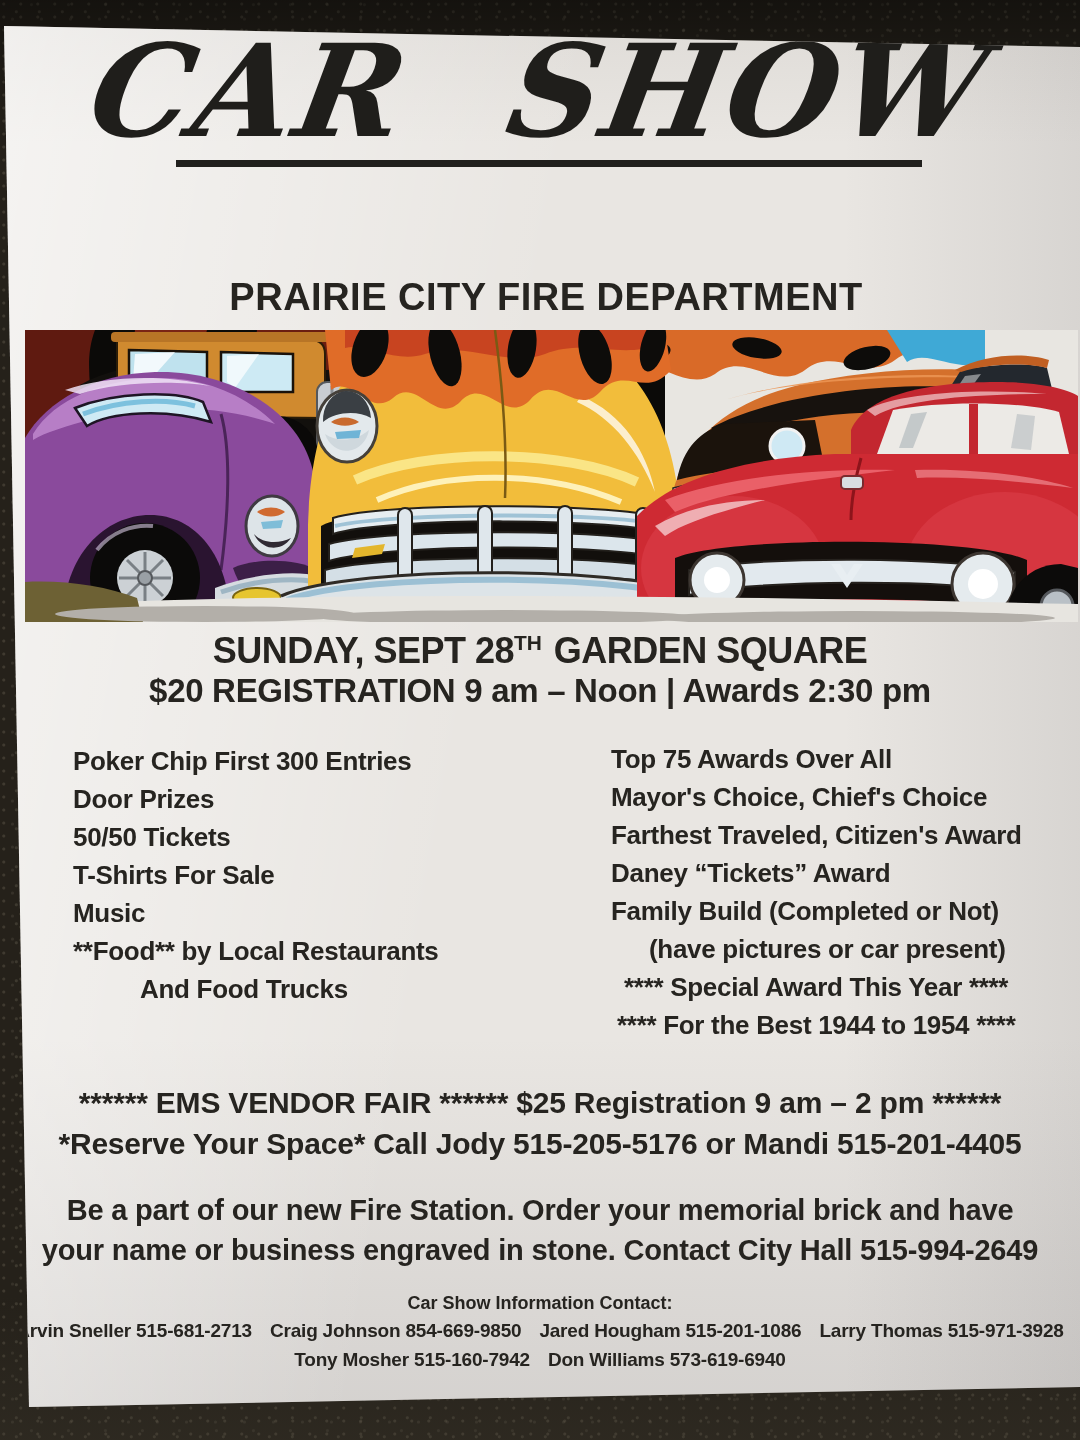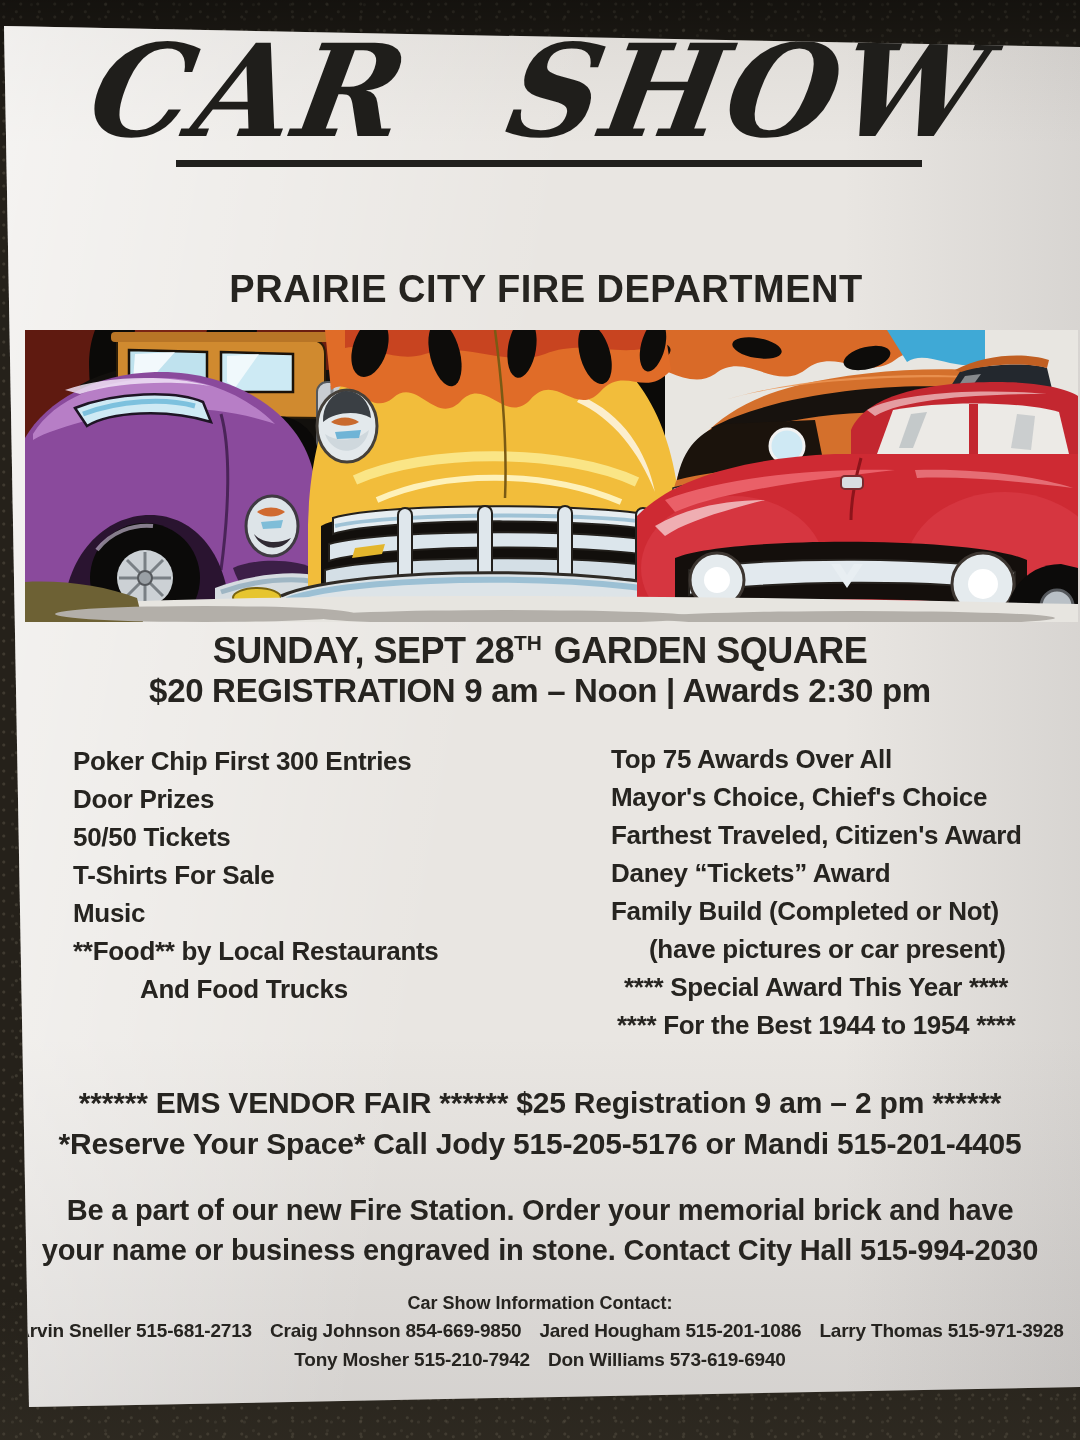--- a/index.html
+++ b/index.html
@@ -31,21 +31,21 @@
   .center{left:0;right:0;text-align:center;}
   .title{
     top:26px;font-family:"DejaVu Serif","Liberation Serif",serif;
     font-style:italic;font-weight:700;font-size:128px;line-height:130px;
     letter-spacing:2px;word-spacing:58px;color:#1f1e1b;
     transform:skewX(-10deg);
   }
   .title-underline{top:160px;left:176px;width:746px;height:7px;background:#21201d;}
   .line-annual{top:211px;font-size:34px;font-weight:700;letter-spacing:1px;}
   .line-annual sup,.line-when sup{font-size:.58em;vertical-align:super;letter-spacing:0;}
-  .line-org{top:268px;font-size:38px;font-weight:700;letter-spacing:.5px;padding-left:12px;}
+  .line-org{top:276px;font-size:38px;font-weight:700;letter-spacing:.5px;padding-left:12px;}
   .artwork{top:330px;left:25px;width:1053px;height:292px;display:block;}
   .line-when{top:630px;font-size:36px;font-weight:700;letter-spacing:-.5px;}
   .gap-word{margin-left:12px;}
   .line-reg{top:672px;font-size:33px;font-weight:700;letter-spacing:-.3px;}
   .features{top:742px;left:73px;width:480px;font-size:26px;font-weight:700;line-height:38px;letter-spacing:-.3px;}
   .awards{top:740px;left:579px;width:480px;font-size:26px;font-weight:700;line-height:38px;letter-spacing:-.3px;margin-left:32px;}
   .ind-67{padding-left:67px;}
   .ind-38{padding-left:38px;}
   .ind-13{padding-left:13px;}
   .ind-6{padding-left:6px;}
@@ -246,31 +246,31 @@
     <div>Family Build (Completed or Not)</div>
     <div class="ind-38">(have pictures or car present)</div>
     <div class="ind-13">**** Special Award This Year ****</div>
     <div class="ind-6">**** For the Best 1944 to 1954 ****</div>
   </div>
 
   <div class="abs center vendor1">****** EMS VENDOR FAIR ****** $25 Registration 9 am – 2 pm ******</div>
   <div class="abs center vendor2">*Reserve Your Space* Call Jody 515-205-5176 or Mandi 515-201-4405</div>
 
   <div class="abs center brick1">Be a part of our new Fire Station. Order your memorial brick and have</div>
-  <div class="abs center brick2">your name or business engraved in stone. Contact City Hall 515-994-2030</div>
+  <div class="abs center brick2">your name or business engraved in stone. Contact City Hall 515-994-2649</div>
 
   <div class="abs center c-head">Car Show Information Contact:</div>
   <div class="abs center c-row c-row1">
     <span>Arvin Sneller 515-681-2713</span>
     <span>Craig Johnson 854-669-9850</span>
     <span>Jared Hougham 515-201-1086</span>
     <span>Larry Thomas 515-971-3928</span>
   </div>
   <div class="abs center c-row c-row2">
-    <span>Tony Mosher 515-210-7942</span>
+    <span>Tony Mosher 515-160-7942</span>
     <span>Don Williams 573-619-6940</span>
   </div>
 
   <svg class="abs pen-mark" viewBox="0 0 14 16" aria-hidden="true">
     <path d="M4,2 C9,4 10,9 7,14" stroke="#4a4843" stroke-width="2.5" fill="none" stroke-linecap="round"></path>
   </svg>
 
 </div>
 
 </body></html>

